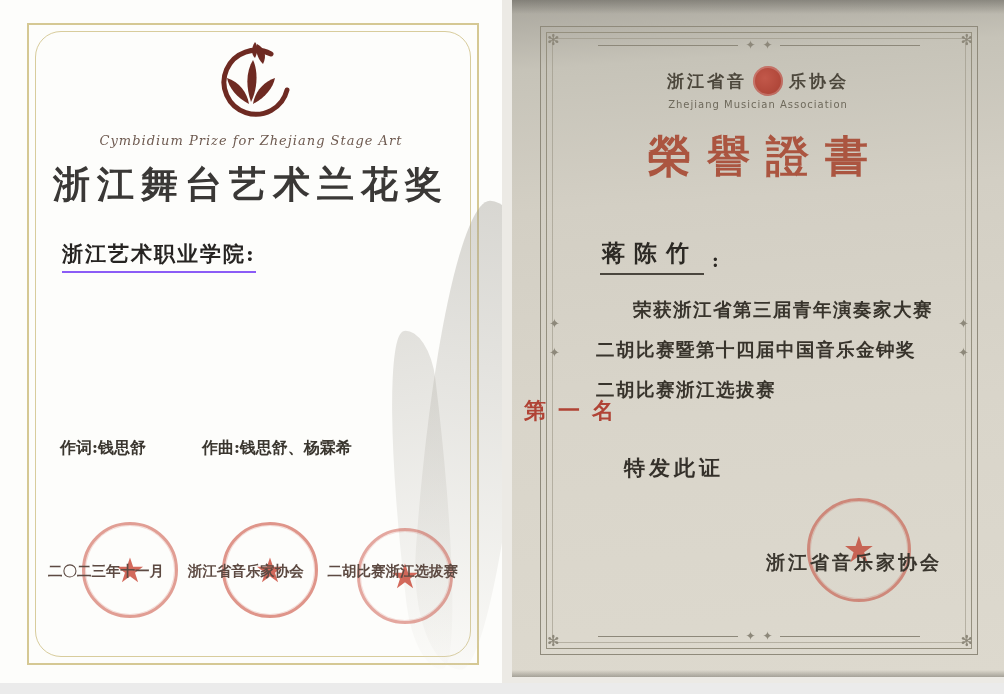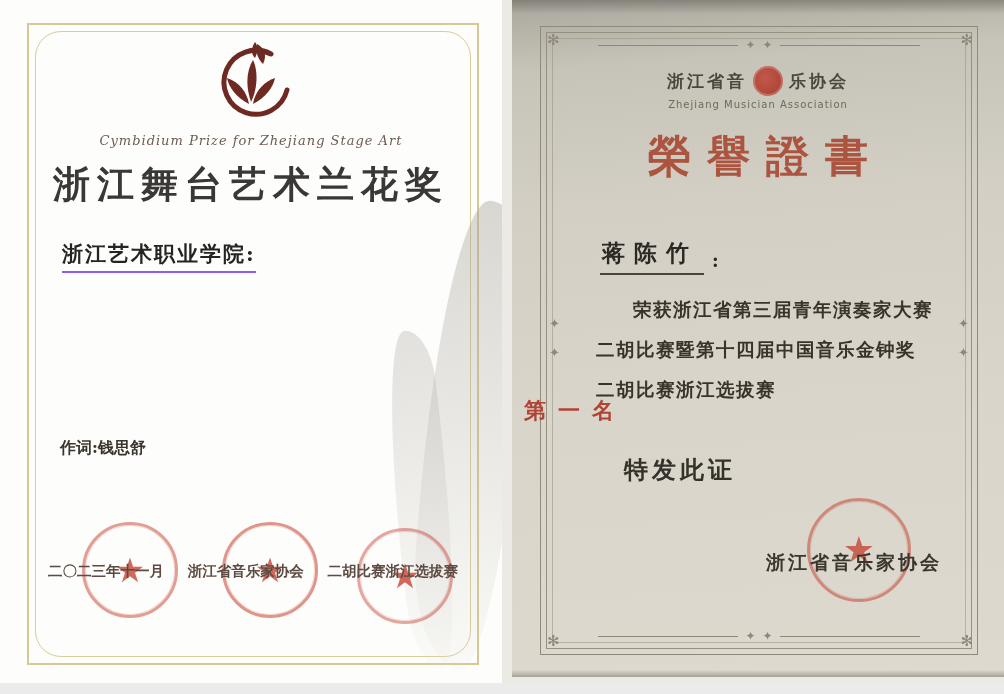--- a/index.html
+++ b/index.html
@@ -92,21 +92,21 @@
   .r-name { font-size:23px; letter-spacing:9px; border-bottom:2px solid #4a463e; padding:0 6px 4px 2px; }
   .r-colon { font-size:18px; padding-bottom:4px; }
   .r-body { position:absolute; left:84px; top:290px; width:350px;
             font-family:"DejaVu Serif", serif; font-weight:bold; font-size:18.5px;
             color:#38342c; line-height:40px; letter-spacing:1.5px; }
   .r-body .indent { text-indent:2em; }
   .r-award { position:absolute; left:0; top:396px; width:100%; text-align:left;
              font-family:"DejaVu Serif", serif; font-weight:bold; font-size:22px;
              color:#b04335; letter-spacing:12px; text-indent:12px; }
   .r-issue { position:absolute; left:112px; top:454px;
-             font-family:"DejaVu Serif", serif; font-weight:bold; font-size:24px;
+             font-family:"DejaVu Serif", serif; font-weight:bold; font-size:21px;
              color:#34302a; letter-spacing:4px;text-align:center; }
   .r-sign { position:absolute; right:62px; top:550px; z-index:3;
             font-family:"DejaVu Serif", serif; font-weight:bold; font-size:19px;
             color:#3a362e; letter-spacing:3px; }
   .r-date { position:absolute; right:60px; top:588px; z-index:3;
             font-family:"DejaVu Serif", serif; font-weight:bold; font-size:18px;
             color:#3a362e; letter-spacing:4px; }
   .stamp-r { left:295px; top:498px; width:104px; height:104px;
              border:3px solid rgba(194,71,54,.55);
              box-shadow:inset 0 0 0 1px rgba(194,71,54,.2); }
@@ -143,20 +143,21 @@
       </svg>
     </div>
 
     <div class="l-script">Cymbidium Prize for Zhejiang Stage Art</div>
     <div class="l-title">浙江舞台艺术兰花奖</div>
     <div class="l-recipient">浙江艺术职业学院:</div>
 
 
     <div class="l-credits">
       <span>作词:钱思舒</span>
+      <span>作曲:钱思舒、杨霖希</span>
     </div>
 
     <div class="stamp stamp-a">
       <span class="star">★</span>
     </div>
     <div class="stamp stamp-b">
       <span class="star">★</span>
     </div>
     <div class="stamp stamp-c">
       <span class="star">★</span>

